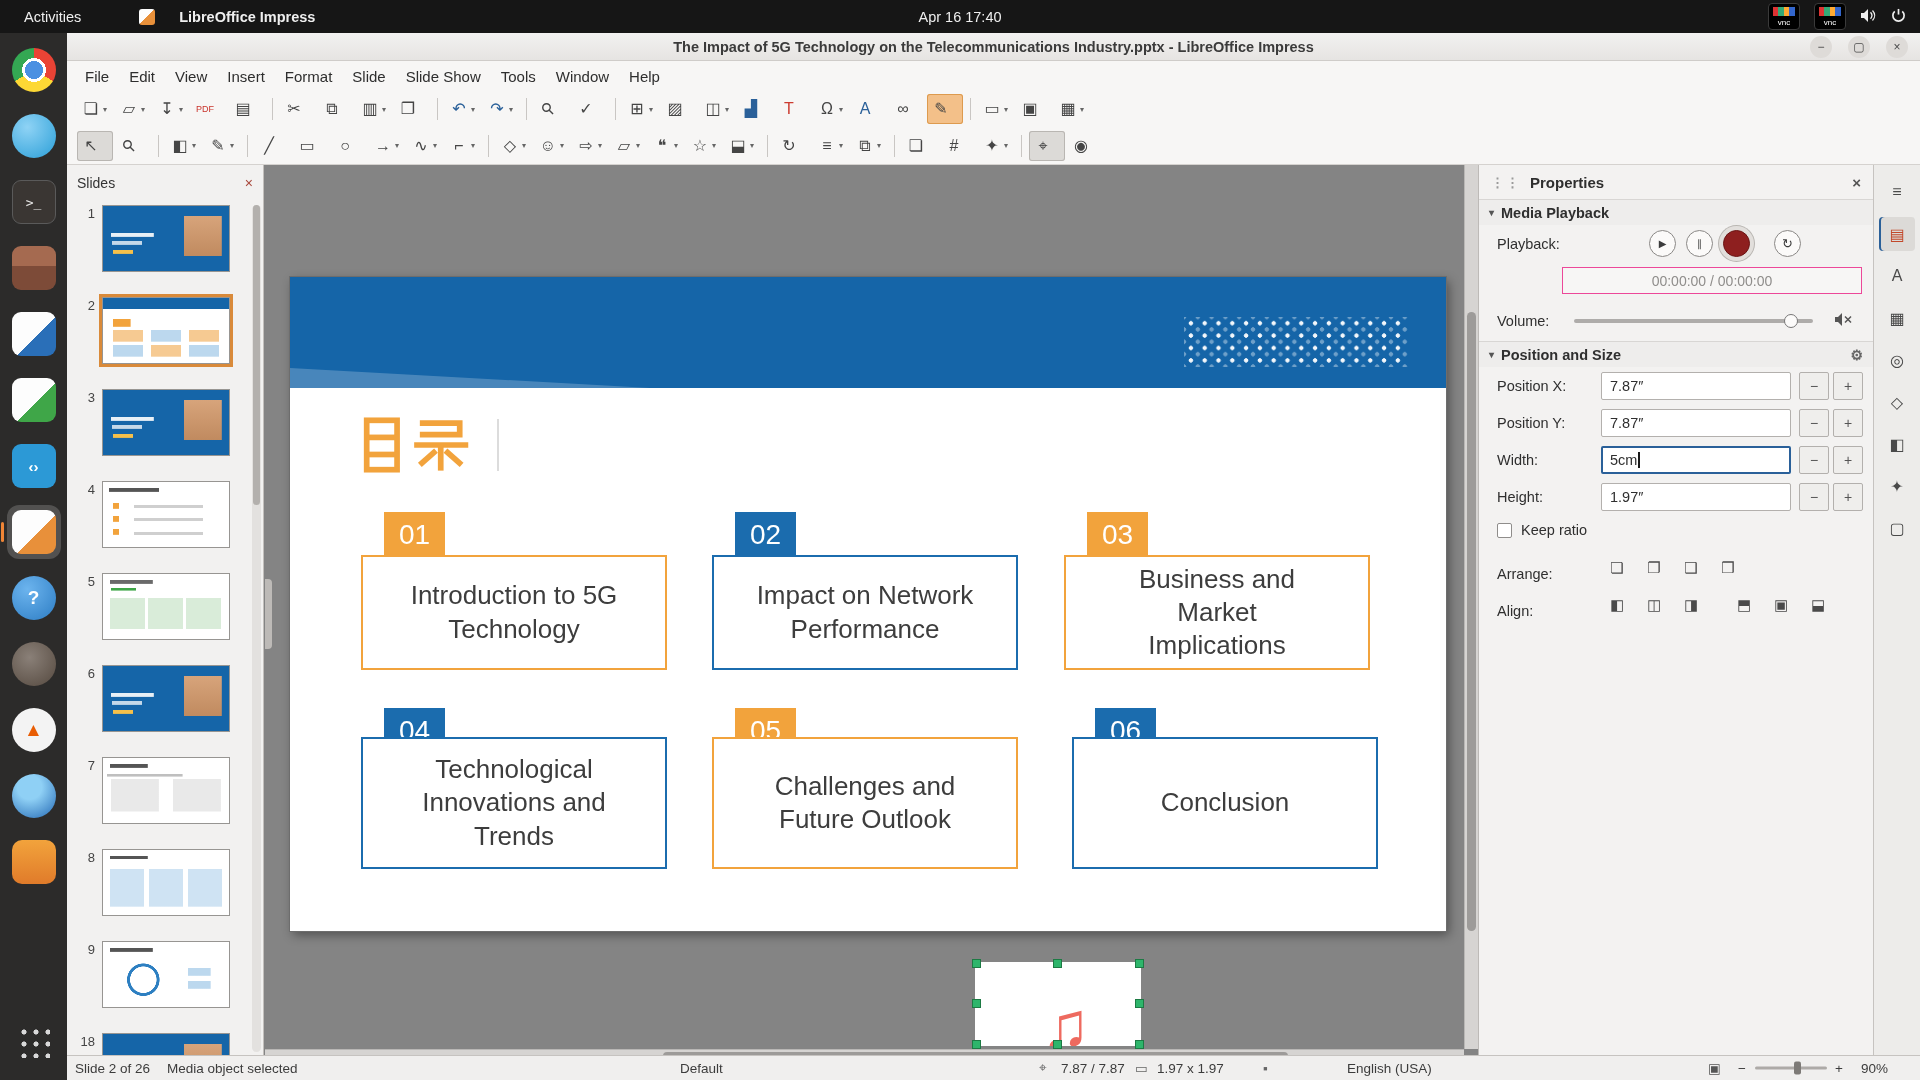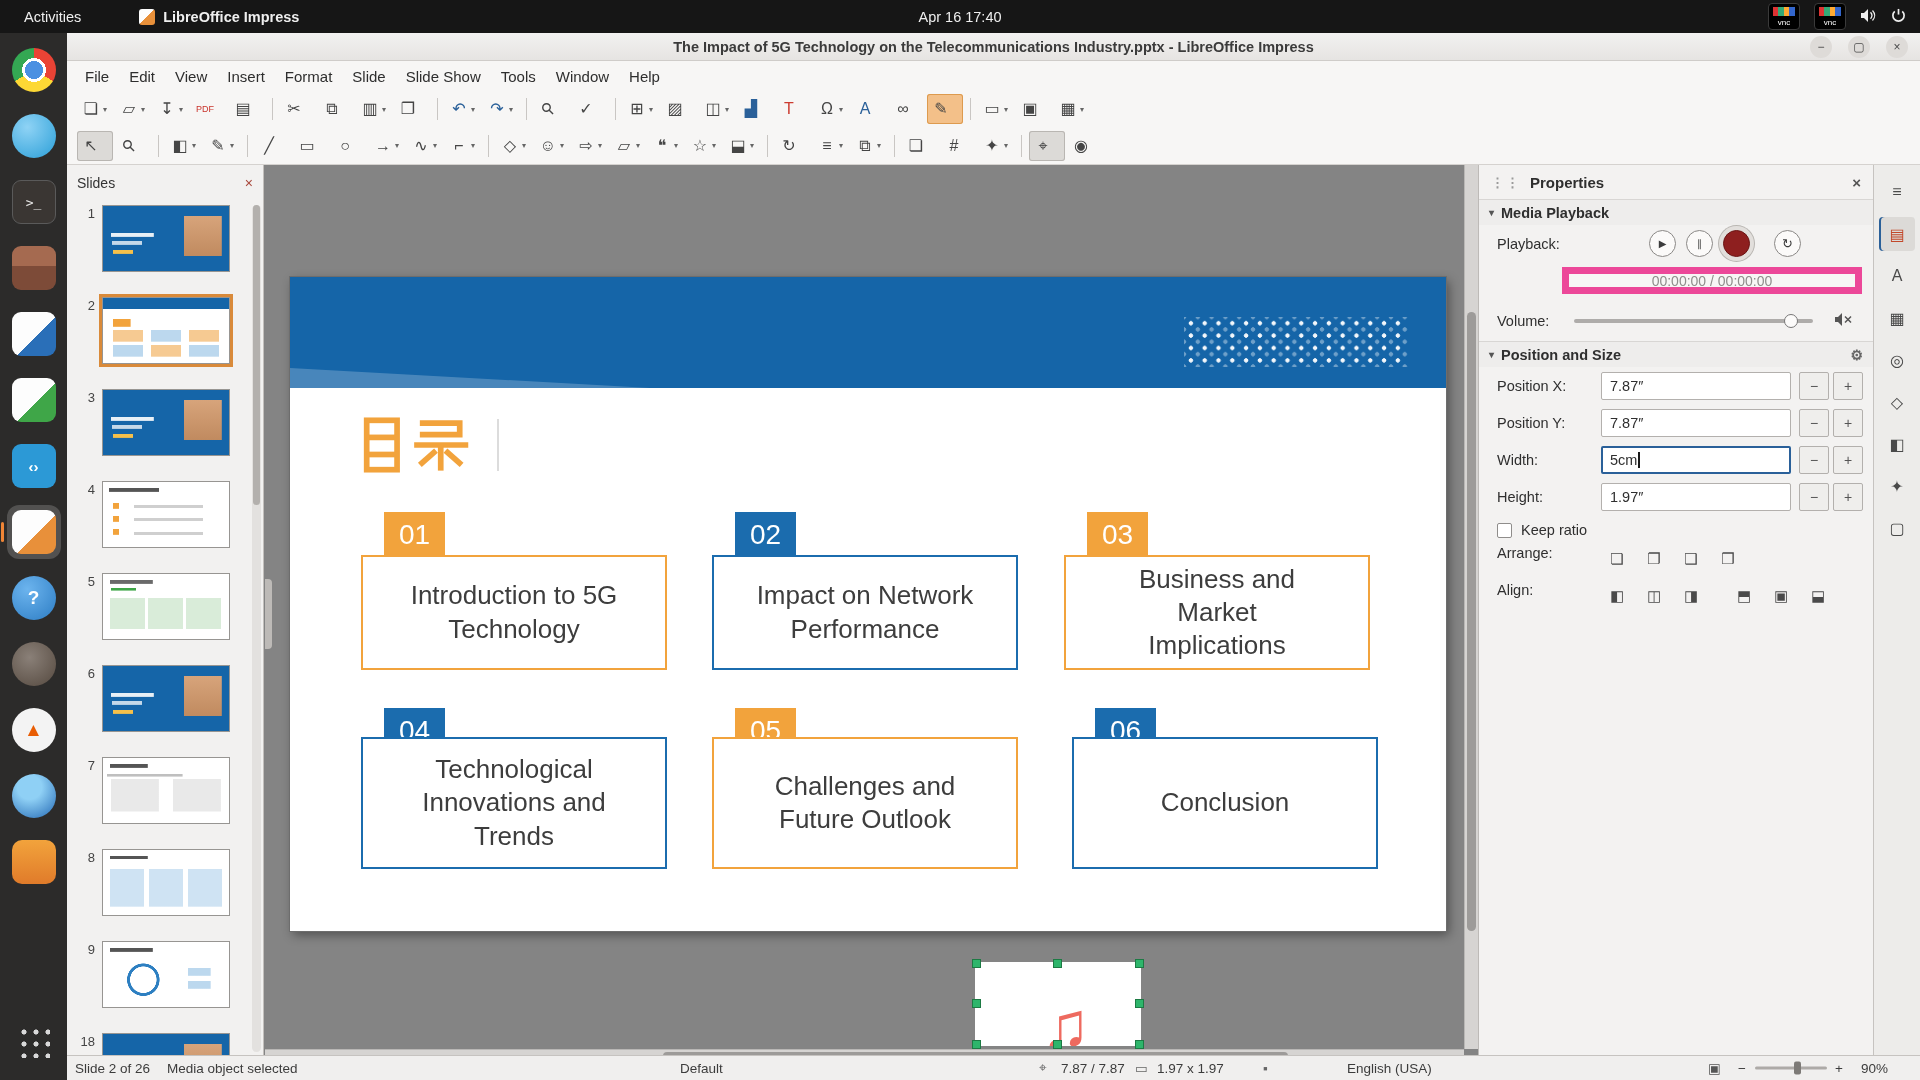--- a/index.html
+++ b/index.html
@@ -2,21 +2,21 @@
 <html style="--accent_orange: #F2A33C; --accent_blue: #1B6CAE; --band_blue: #1565A8; --selection_green: #2EB56B; --note_red: #EE6A5F; --focus_blue: #2A6099; --pdf_red: #C9342B;"><head>
 <meta charset="utf-8">
 <style>
   *{margin:0;padding:0;box-sizing:border-box}
   html,body{width:1920px;height:1080px;overflow:hidden}
   body{font-family:"Liberation Sans",sans-serif;background:#848484;position:relative;color:#2f2f2f}
   .abs{position:absolute}
   
   #topbar{position:absolute;left:0;top:0;width:1920px;height:33px;background:#161616;color:#efefef;display:flex;align-items:center;font-size:14.5px;z-index:60}
   .tb-activities{margin-left:24px}
-  .tb-app{margin-left:58px;display:flex;align-items:flex-end;gap:8px;font-weight:bold}
+  .tb-app{margin-left:58px;display:flex;align-items:flex-end;gap:24px;font-weight:bold}
   .mini-impress{width:16px;height:16px;border-radius:3px;background:linear-gradient(135deg,#fdfdfd 50%,#e8903a 50%)}
   .tb-clock{position:absolute;left:50%;transform:translateX(-50%)}
   .tb-right{margin-left:auto;display:flex;align-items:center;gap:14px;margin-right:14px}
   .vnc-badge{width:32px;height:27px;background:#000;border:1px solid #3a3a3a;border-radius:4px;color:#fff;font-size:8px;display:flex;align-items:flex-end;justify-content:center;padding-bottom:2px;position:relative}
   .vnc-badge::before{content:"";position:absolute;top:3px;left:4px;right:4px;height:9px;background:linear-gradient(90deg,#d33 0 25%,#3a7 25% 50%,#fa3 50% 75%,#36c 75%)}
   
   #dock{position:absolute;left:0;top:33px;width:67px;bottom:0;background:#2c2b2a;display:flex;flex-direction:column;align-items:center;padding-top:4px;z-index:50}
   .dock-item{width:54px;height:54px;border-radius:12px;display:flex;align-items:center;justify-content:center;margin:6px 0;position:relative}
   .dock-item.running{background:rgba(255,255,255,.18)}
   .dock-item.running::before{content:"";position:absolute;left:-6px;top:50%;transform:translateY(-50%);width:3px;height:20px;background:#f08536;border-radius:2px}
@@ -126,33 +126,33 @@
   .p-row{position:relative;height:37px;display:flex;align-items:center;padding-left:18px}
   .p-row.seek,.p-row.volume{height:41px}
   .pb-wrap{position:absolute;left:170px;display:flex;align-items:center}
   .pb{width:27px;height:27px;border-radius:50%;border:1px solid #8a8886;display:flex;align-items:center;justify-content:center;font-size:10px;color:#3c3c3c;margin-right:10px;background:#fbfaf9}
   .pb .g{line-height:1}
   .pb.stop{background:#8e1f1f;border-color:#6a1414;box-shadow:0 0 0 4px #e2dfdc,0 0 0 5px #b9b6b2}
   .pb.loop{margin-left:14px;font-size:13px}
   .slider{position:absolute;left:95px;right:26px;top:50%;height:4px;margin-top:-2px;background:#aeacaa;border-radius:2px}
   .volume .slider{right:60px}
   .sl-thumb{position:absolute;top:50%;width:14px;height:14px;margin-top:-7px;background:#fcfbfa;border:1px solid #777;border-radius:50%}
-  .time-box{margin:5px 12px 6px 83px;width:300px;height:27px;border:7px solid #ec4899;background:#f7f6f5;color:#8f8d8b;display:flex;align-items:center;justify-content:center;font-size:14px}
+  .time-box{margin:5px 12px 6px 83px;width:300px;height:27px;border:1px solid #ec4899;background:#f7f6f5;color:#8f8d8b;display:flex;align-items:center;justify-content:center;font-size:14px}
   .mute-ic{position:absolute;right:20px;top:50%;transform:translateY(-50%)}
   .f-row{height:37px;display:flex;align-items:center;padding-left:18px;position:relative}
   .f-label{width:104px}
   .f-input{position:absolute;left:122px;width:190px;height:28px;background:#fff;border:1px solid #b3b0ad;border-radius:2px;display:flex;align-items:center;padding-left:8px}
   .f-row.focused .f-input{border:2px solid var(--focus_blue);padding-left:7px}
   .caret{display:none;width:2px;height:16px;background:#1a1a1a;margin-left:1px}
   .f-row.focused .caret{display:block}
   .step{position:absolute;width:30px;height:28px;border:1px solid #b3b0ad;background:#efeeec;border-radius:2px;display:flex;align-items:center;justify-content:center;color:#555;font-size:14px}
   .minus{left:320px}.plus{left:354px}
   .kr-row{height:30px;display:flex;align-items:center;padding-left:18px;gap:9px}
   .kr-box{width:15px;height:15px;background:#fff;border:1px solid #8f8d8b;border-radius:2px}
-  .ab-row{height:37px;display:flex;align-items:flex-start;padding-left:18px}
+  .ab-row{height:37px;display:flex;align-items:flex-end;padding-left:18px}
   .ab-label{width:104px}
   .abtn{width:32px;height:28px;margin-right:5px;display:flex;align-items:center;justify-content:center;color:#4a4a4a;font-size:15px;border-radius:3px}
   #align-btns .abtn:nth-of-type(4){margin-left:16px}
   
   #tabstrip{position:absolute;right:0;top:165px;width:47px;bottom:25px;background:#edecea;border-left:1px solid #c6c3c0;display:flex;flex-direction:column;align-items:center;padding-top:6px;z-index:11}
   .tab{width:36px;height:34px;margin:4px 0;display:flex;align-items:center;justify-content:center;font-size:16px;color:#4a4a4a;border-radius:4px}
   .tab.active{background:#dcdad7;color:#c2482a;box-shadow:inset 2px 0 0 #2a6099}
   
   #statusbar{position:absolute;left:67px;right:0;bottom:0;height:25px;background:#f0efee;border-top:1px solid #c6c3c0;font-size:13.5px;color:#3c3c3c;z-index:45}
   #statusbar span{position:absolute;top:50%;transform:translateY(-50%);white-space:nowrap}

